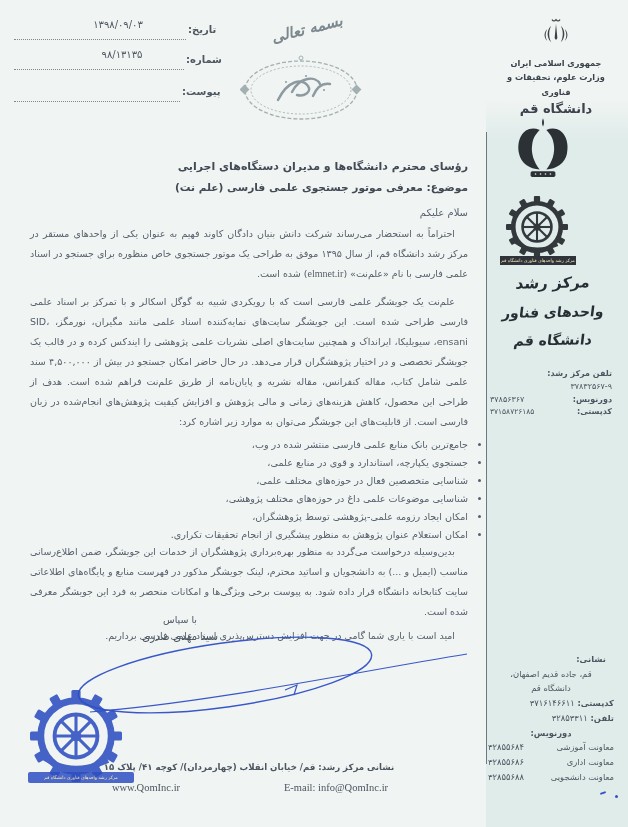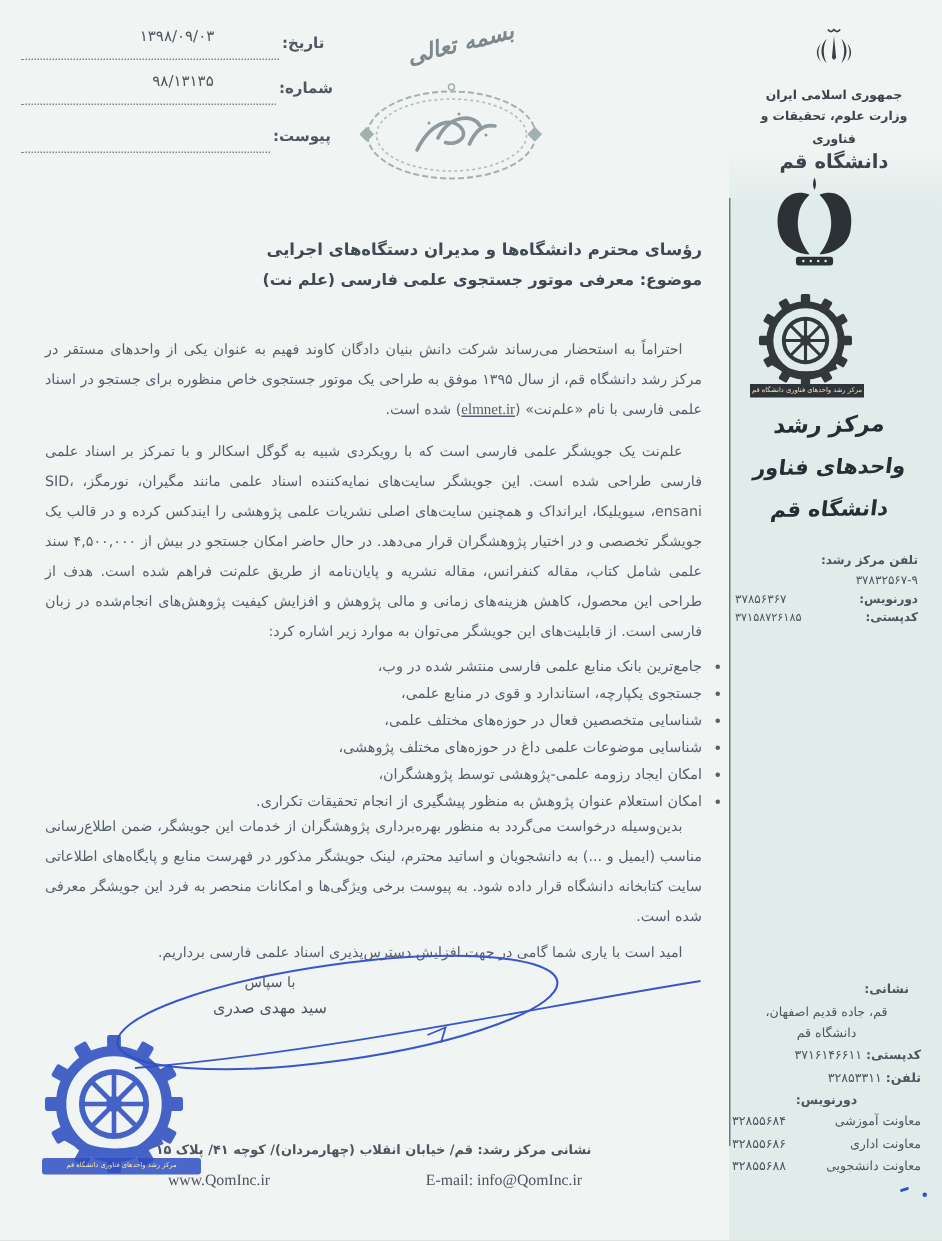--- a/index.html
+++ b/index.html
@@ -33,21 +33,21 @@
   .side-contact2 .ctr{text-align:center;}
   .side-contact2 .row{display:flex;justify-content:space-between;}
   .logo-banner{background:#2f343a;color:#efe6b2;font-size:4.5px;line-height:9px;
     text-align:center;white-space:nowrap;overflow:hidden;}
   
   .body-block{left:30px;width:438px;direction:rtl;color:#56606c;}
   .addressee{font-size:11px;font-weight:700;color:#414954;}
   .subject{font-size:10.6px;font-weight:700;color:#414954;}
   .salut{font-size:10px;padding-right:10px;}
   .para{font-size:9.5px;line-height:20px;text-align:justify;text-indent:13px;}
-  .link{text-decoration:underline;font-family:"Liberation Serif",serif;font-size:10px;}
+  .link{font-family:"Liberation Serif",serif;font-size:10px;}
   ul.feature-list{list-style:disc;margin:0;padding:0 24px 0 0;}
   ul.feature-list li{font-size:9.6px;line-height:18px;text-align:right;}
   
   .sig-block{text-align:center;direction:rtl;color:#4c5562;}
   .sig-thanks{font-size:9.5px;line-height:1.7;}
   .sig-name{font-size:10.5px;line-height:1.7;}
   .sig-title{font-size:10px;line-height:1.7;}
   
   .stamp-banner{background:#2e4fc2;opacity:.85;color:#ffec9e;font-size:4.5px;line-height:11px;
     text-align:center;white-space:nowrap;overflow:hidden;border-radius:2px;}
@@ -195,38 +195,39 @@
       <span>۳۲۸۵۵۶۸۶</span>
     </div>
     <div class="row">
       <span>معاونت دانشجویی</span>
       <span>۳۲۸۵۵۶۸۸</span>
     </div>
   </div>
 
   <div class="abs body-block addressee" style="top:160px;text-align:right;">رؤسای محترم دانشگاه‌ها و مدیران دستگاه‌های اجرایی</div>
   <div class="abs body-block subject" style="top:181px;text-align:right;">موضوع: معرفی موتور جستجوی علمی فارسی (علم نت)</div>
+  <div class="abs body-block salut" style="top:207px;text-align:right;">سلام علیکم</div>
 
   <div class="abs body-block para" style="top:224px;"><span>احتراماً به استحضار می‌رساند شرکت دانش بنیان دادگان کاوند فهیم به عنوان یکی از واحدهای مستقر در مرکز رشد دانشگاه قم، از سال ۱۳۹۵ موفق به طراحی یک موتور جستجوی خاص منظوره برای جستجو در اسناد علمی فارسی با نام «علم‌نت» (</span><span class="link ltr">elmnet.ir</span><span>) شده است.</span></div>
 
   <div class="abs body-block para" style="top:292px;">علم‌نت یک جویشگر علمی فارسی است که با رویکردی شبیه به گوگل اسکالر و با تمرکز بر اسناد علمی فارسی طراحی شده است. این جویشگر سایت‌های نمایه‌کننده اسناد علمی مانند مگیران، نورمگز، SID، ensani، سیویلیکا، ایرانداک و همچنین سایت‌های اصلی نشریات علمی پژوهشی را ایندکس کرده و در قالب یک جویشگر تخصصی و در اختیار پژوهشگران قرار می‌دهد. در حال حاضر امکان جستجو در بیش از ۴,۵۰۰,۰۰۰ سند علمی شامل کتاب، مقاله کنفرانس، مقاله نشریه و پایان‌نامه از طریق علم‌نت فراهم شده است. هدف از طراحی این محصول، کاهش هزینه‌های زمانی و مالی پژوهش و افزایش کیفیت پژوهش‌های انجام‌شده در زبان فارسی است. از قابلیت‌های این جویشگر می‌توان به موارد زیر اشاره کرد:</div>
 
   <ul class="abs body-block feature-list" style="top:436px;">
     <li>جامع‌ترین بانک منابع علمی فارسی منتشر شده در وب،</li>
     <li>جستجوی یکپارچه، استاندارد و قوی در منابع علمی،</li>
     <li>شناسایی متخصصین فعال در حوزه‌های مختلف علمی،</li>
     <li>شناسایی موضوعات علمی داغ در حوزه‌های مختلف پژوهشی،</li>
     <li>امکان ایجاد رزومه علمی-پژوهشی توسط پژوهشگران،</li>
     <li>امکان استعلام عنوان پژوهش به منظور پیشگیری از انجام تحقیقات تکراری.</li>
   </ul>
 
   <div class="abs body-block para" style="top:542px;">بدین‌وسیله درخواست می‌گردد به منظور بهره‌برداری پژوهشگران از خدمات این جویشگر، ضمن اطلاع‌رسانی مناسب (ایمیل و ...) به دانشجویان و اساتید محترم، لینک جویشگر مذکور در فهرست منابع و پایگاه‌های اطلاعاتی سایت کتابخانه دانشگاه قرار داده شود. به پیوست برخی ویژگی‌ها و امکانات منحصر به فرد این جویشگر معرفی شده است.</div>
   <div class="abs body-block para" style="top:626px;">امید است با یاری شما گامی در جهت افزایش دسترس‌پذیری اسناد علمی فارسی برداریم.</div>
 
-  <div class="abs sig-block" style="left:100px;top:648px;width:160px;">
+  <div class="abs sig-block" style="left:100px;top:612px;width:160px;">
     <div class="sig-thanks">با سپاس</div>
     <div class="sig-name">سید مهدی صدری</div>
   </div>
 
   <svg class="abs" style="left:35px;top:630px;pointer-events:none;" width="435" height="100" viewBox="0 0 435 100">
     <ellipse cx="190" cy="45" rx="148" ry="32" fill="none" stroke="#3a57c9" stroke-width="1.4" transform="rotate(-8 190 45)"></ellipse>
     <path d="M55 82 C 180 72, 320 42, 432 24" fill="none" stroke="#3a57c9" stroke-width="1.2"></path>
     <path d="M250 60 l12 -5 l-3 10" fill="none" stroke="#3a57c9" stroke-width="1.2"></path>
   </svg>
 

